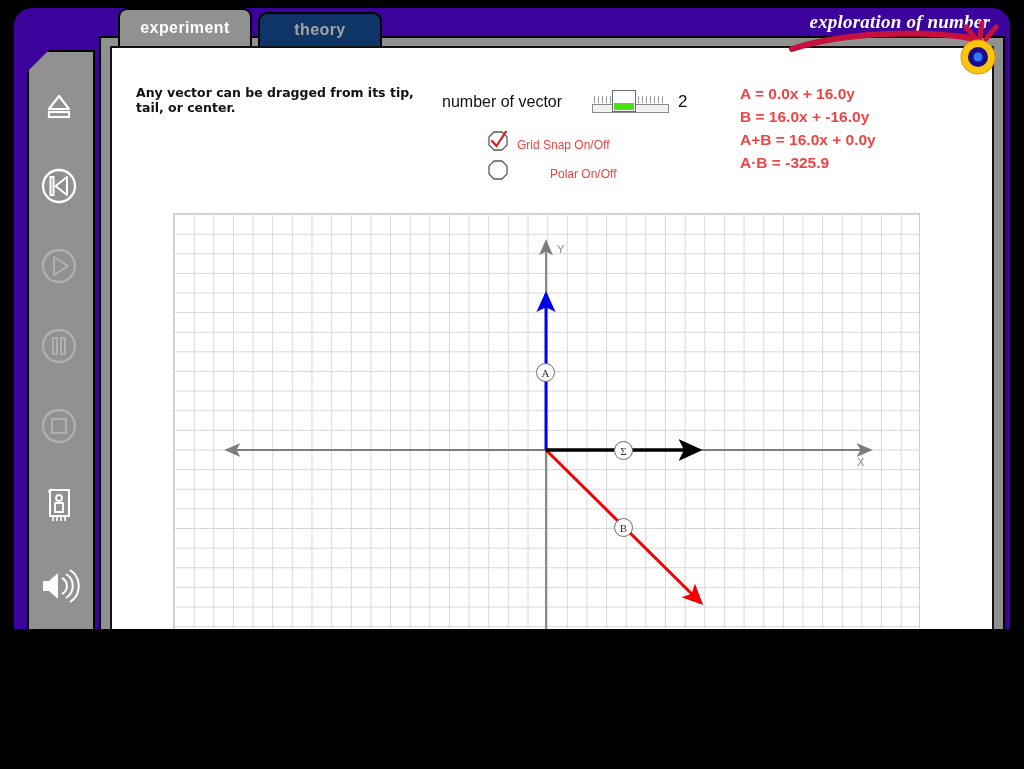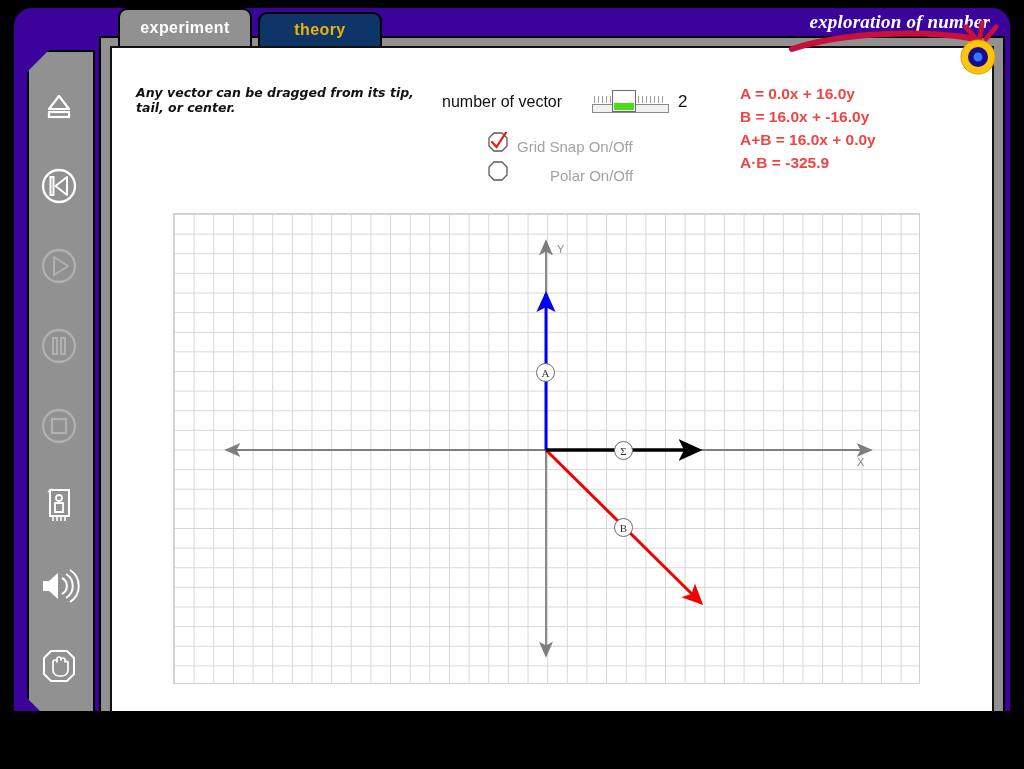--- a/index.html
+++ b/index.html
@@ -3,21 +3,21 @@
 <meta charset="utf-8">
 <style>
   html, body {
     margin: 0;
     padding: 0;
     background: #000000;
   }
   #app {
     position: relative;
     width: 1024px;
-    height: 711px;
+    height: 629px;
     background: #000000;
     overflow: hidden;
     font-family: "Liberation Sans", sans-serif;
   }
 
   
   .purple-frame {
     position: absolute;
     left: 14px; top: 8px;
     width: 996px; height: 748px;
@@ -79,21 +79,21 @@
     border-bottom: none;
     border-radius: 9px 9px 0 0;
     display: flex; align-items: center; justify-content: center;
     font-size: 16px;
     font-weight: bold;
     letter-spacing: 0.4px;
     box-sizing: border-box;
   }
   .tab.inactive {
     background: #0E3566;
-    color: #eab308;
+    color: #a3a3a3;
   }
   .tab.active {
     background: #919191;
     color: #ffffff;
     height: 38px;
   }
   .tab-experiment { width: 134px; }
   .tab-theory     { width: 124px; }
   .tab-guide      { width: 126px; }
 
@@ -114,21 +114,20 @@
   
   .instr {
     position: absolute;
     left: 136px; top: 85px;
     width: 290px;
     font-size: 12.5px;
     font-weight: bold;
     color: #111;
     line-height: 15px;
     font-family: "DejaVu Sans", sans-serif;
-    font-style: italic;
   }
   .instr p { margin: 0 0 13px 0; }
 
   
   .ctrl-label {
     position: absolute;
     left: 442px; top: 93px;
     font-size: 16px;
     color: #111;
     font-family: "Liberation Sans", sans-serif;
@@ -165,21 +164,21 @@
     font-size: 17px; color: #111;
   }
 
   .checkrow {
     position: absolute;
     display: flex; align-items: center;
   }
   .checkrow.r1 { left: 488px; top: 129px; }
   .checkrow.r2 { left: 488px; top: 158px; gap: 33px; }
   .checkrow .box { width: 20px; height: 20px; position: relative; margin-right: 9px; }
-  .checkrow .lbl { font-size: 15px; color: #a3a3a3; margin-top: 9px; }
+  .checkrow .lbl { font-size: 12px; color: #ef4444; margin-top: 9px; }
 
   
   .results {
     position: absolute;
     left: 740px; top: 82px;
     color: #ef4444;
     font-size: 15.5px;
     font-weight: bold;
     line-height: 23px;
     font-family: "Liberation Sans", sans-serif;

